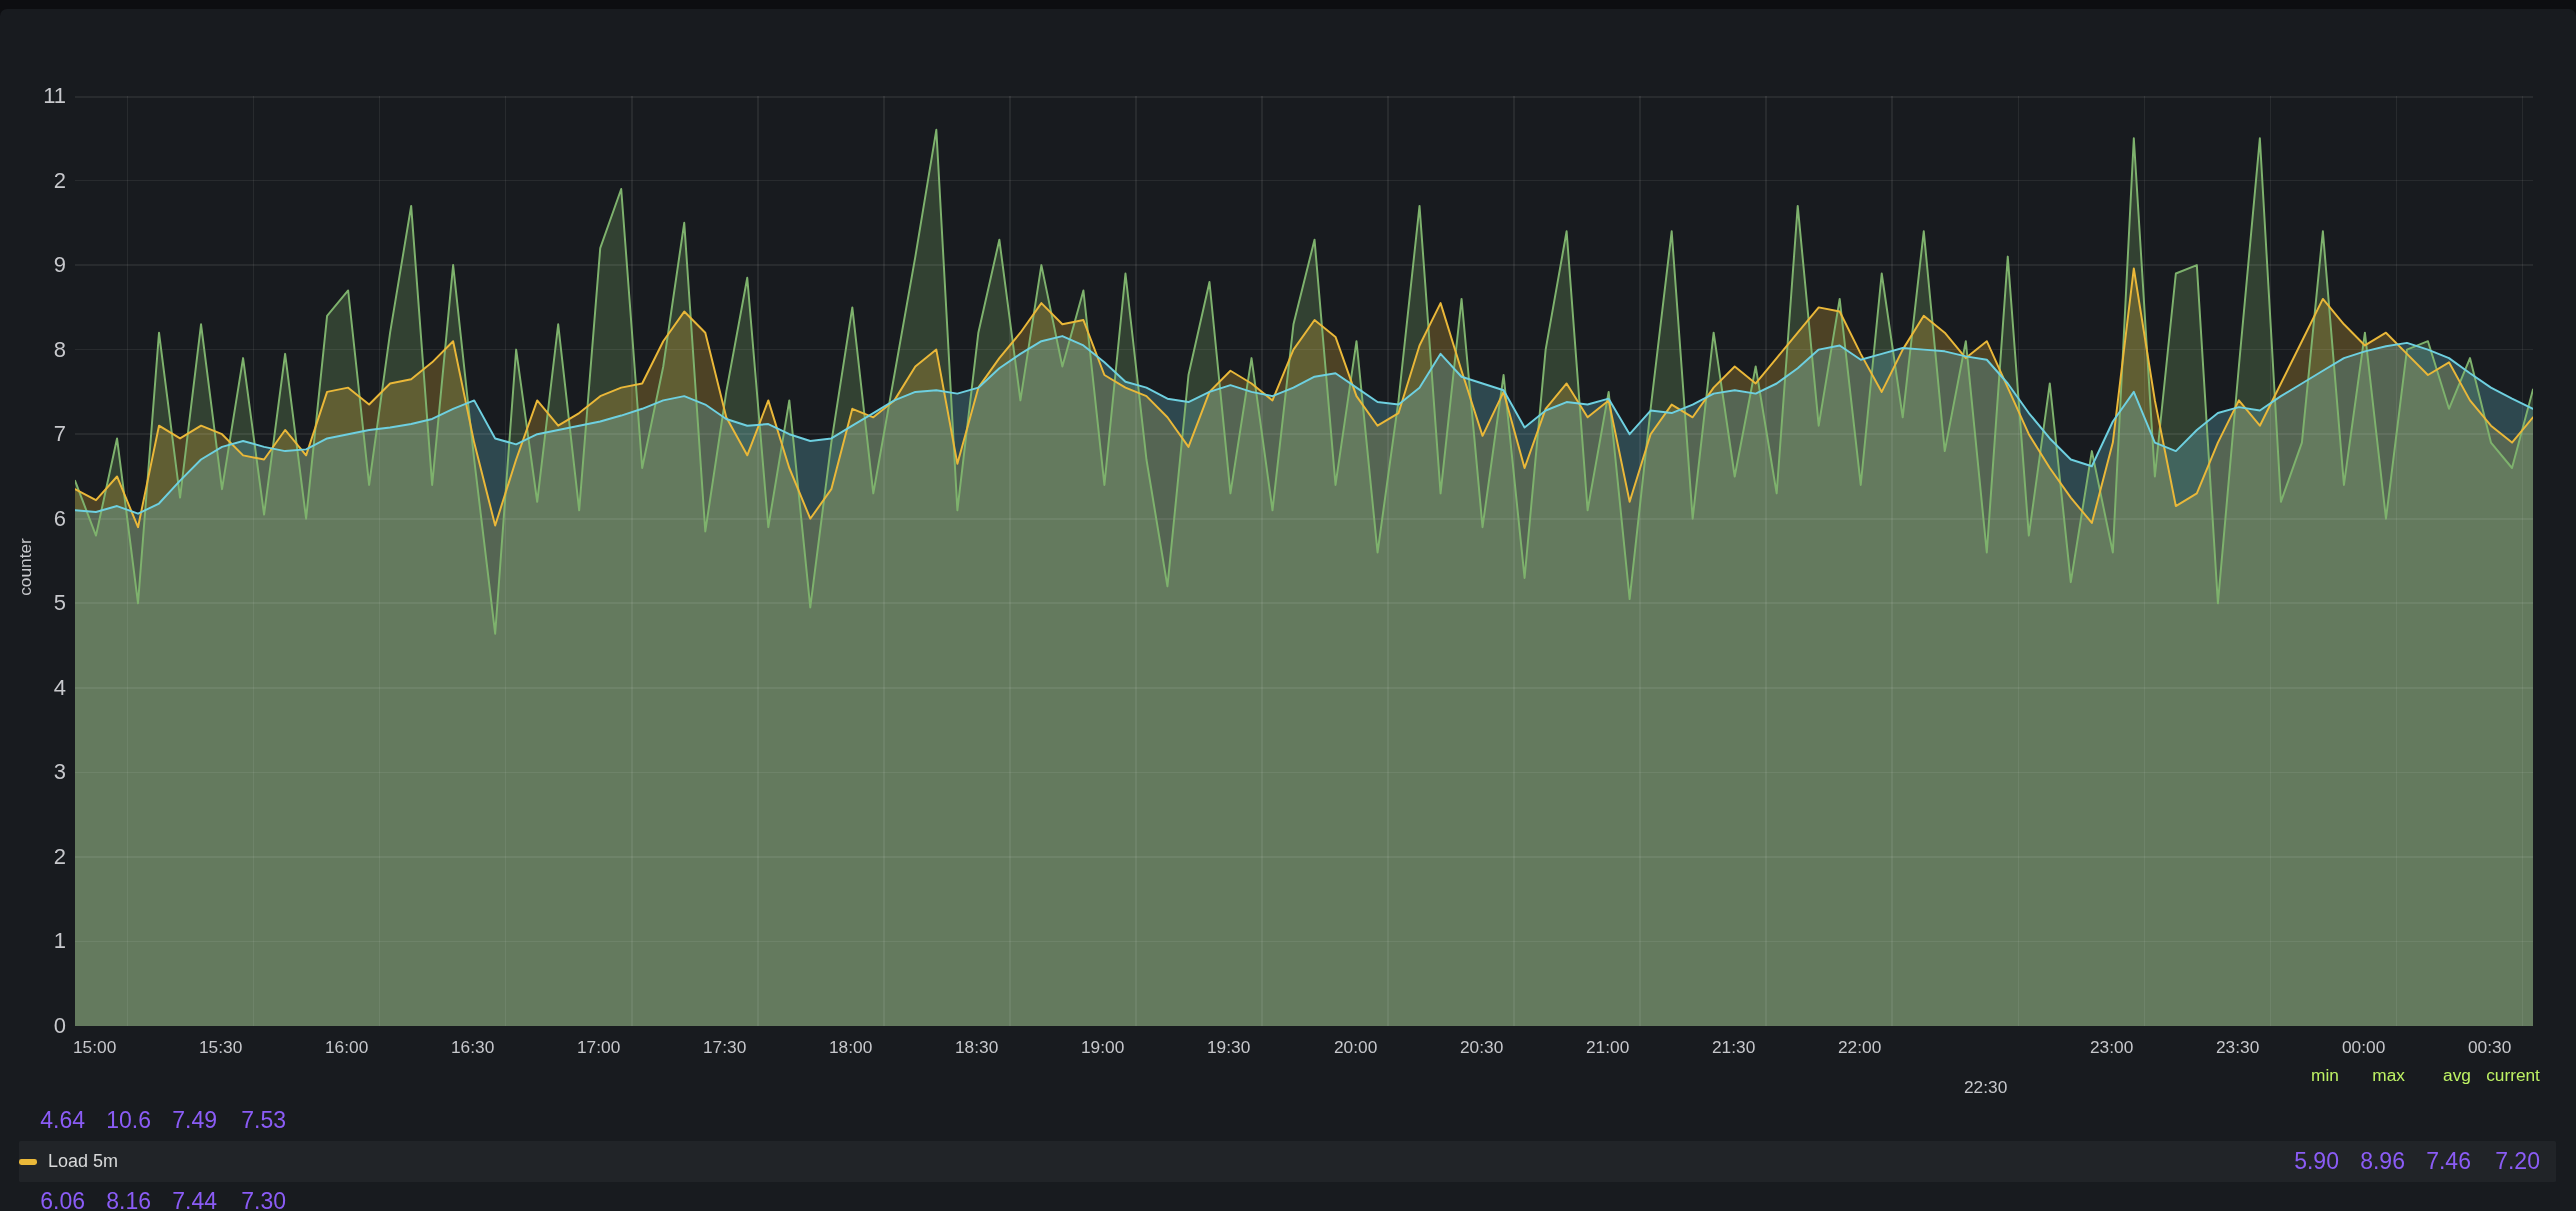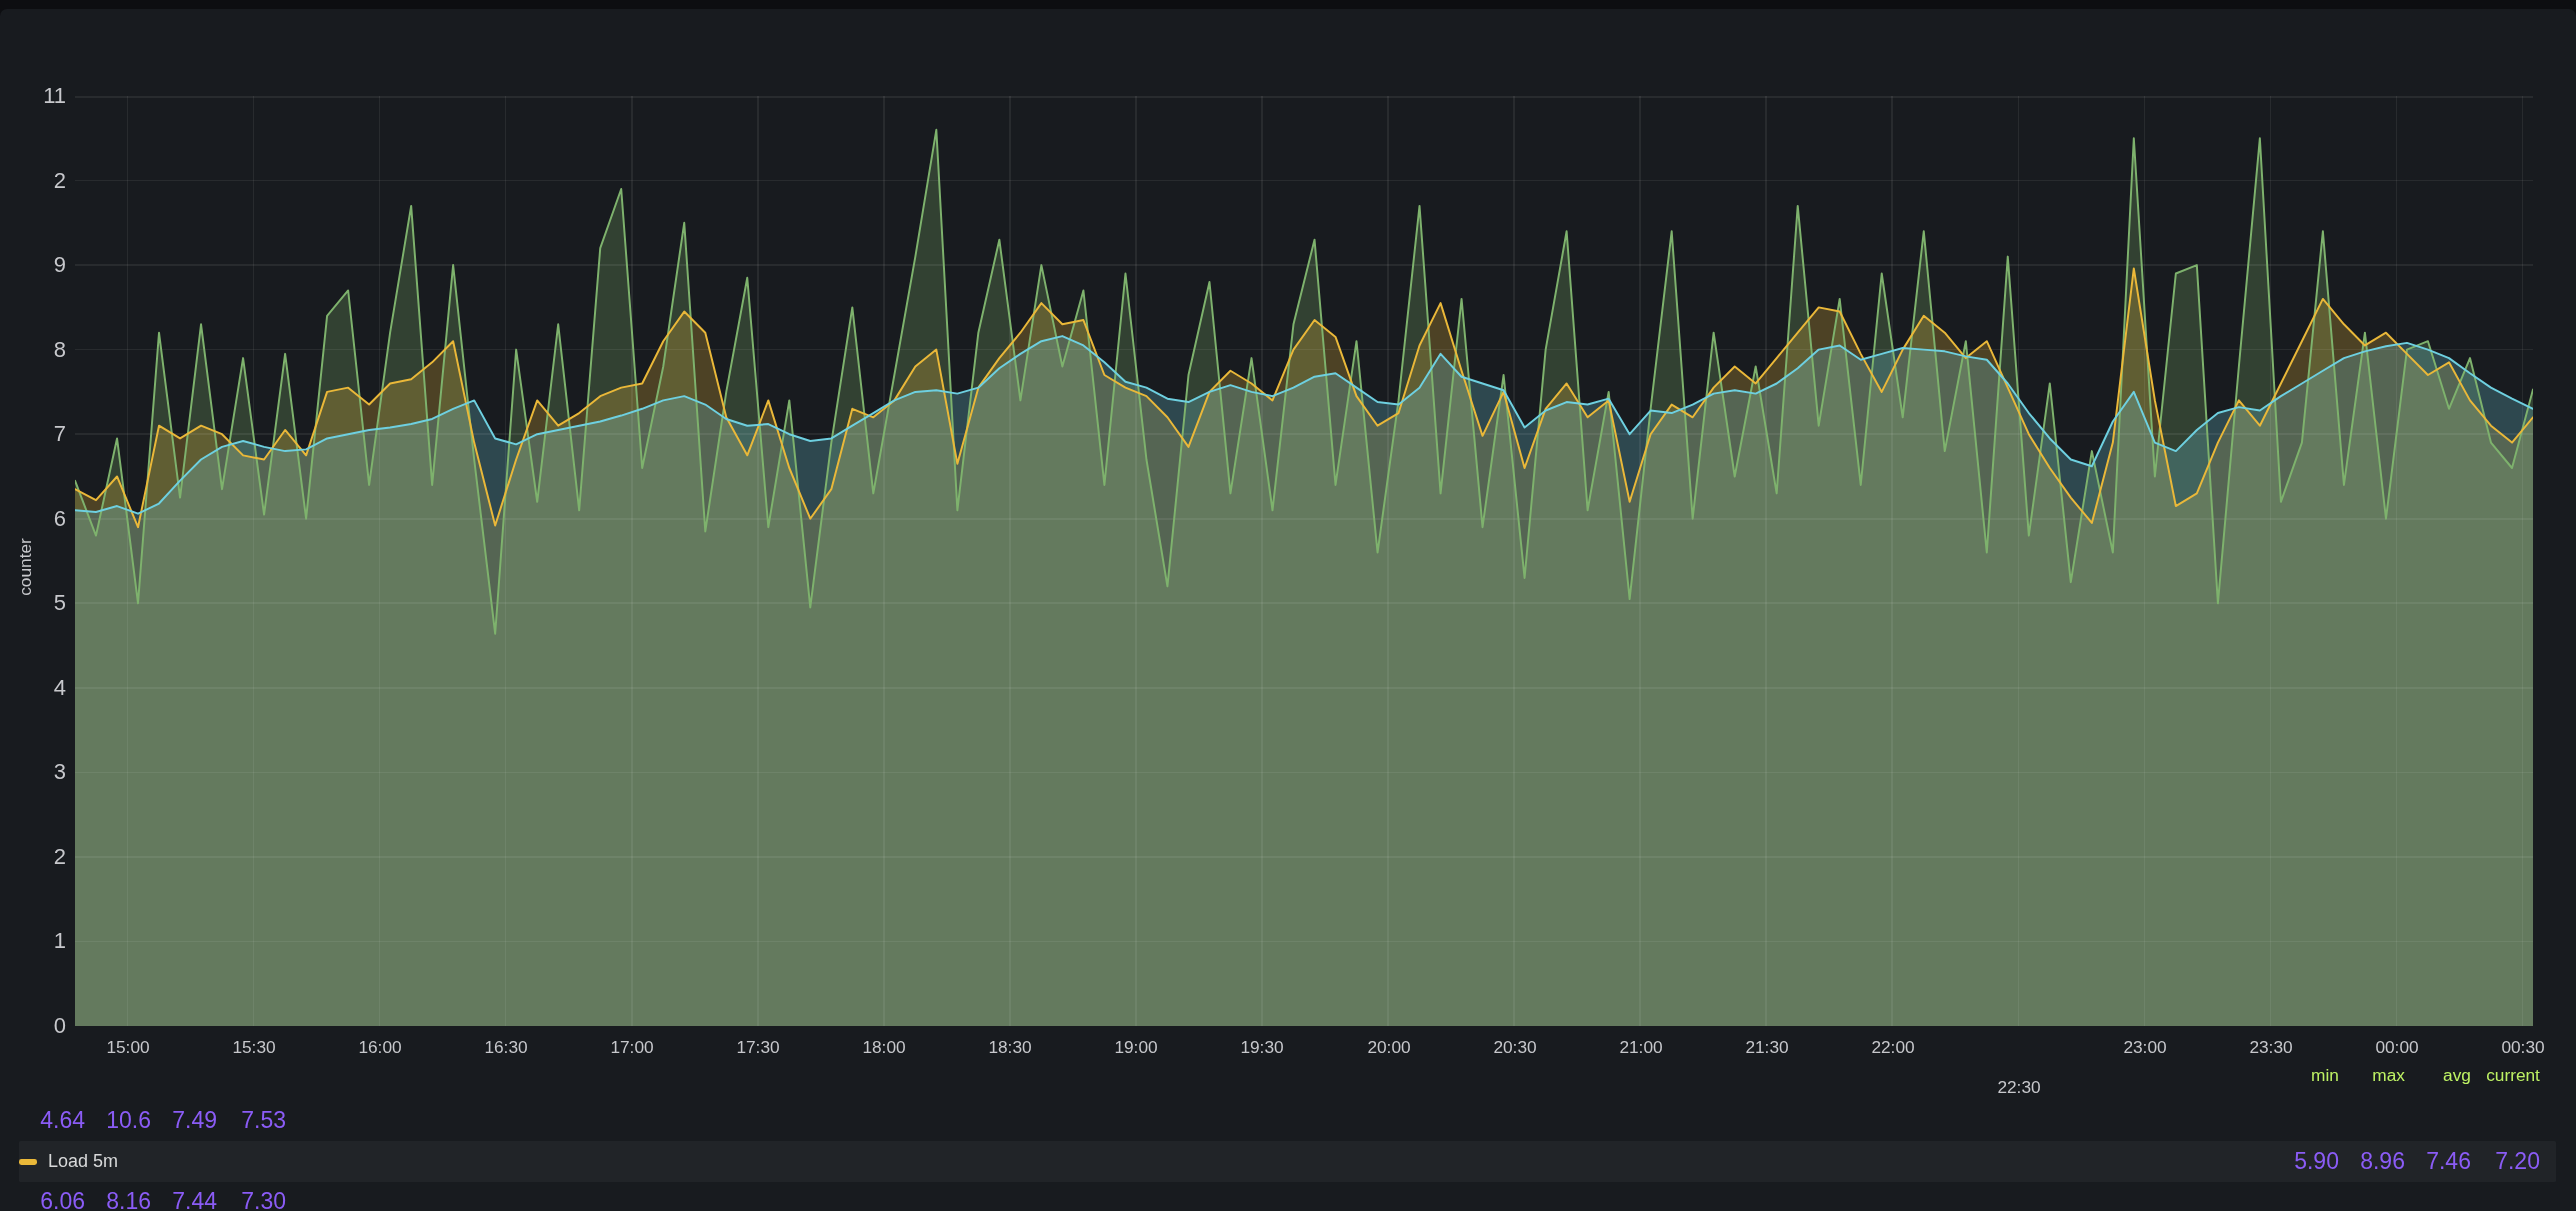--- a/index.html
+++ b/index.html
@@ -8,21 +8,21 @@
   .panel{position:absolute;left:0;right:0;top:9.4px;bottom:0;background:#181B1F;
          border-radius:7px 7px 0 0;}
   .panel-title{position:absolute;top:15.7px;left:0;right:0;text-align:center;
          color:#D8D9DA;font-size:24px;font-weight:500;letter-spacing:0.2px;cursor:pointer;}
   .ylabel{position:absolute;left:25px;top:558px;transform:translate(-50%,-50%) rotate(-90deg);
          color:#C7C8CC;font-size:17.3px;white-space:nowrap;}
   #plot-wrap{position:absolute;left:75px;top:87px;width:2458px;height:930px;}
   #chart-svg{position:absolute;left:0;top:0;width:100%;height:100%;display:block;}
   .y-tick{position:absolute;width:55px;text-align:right;color:#C7C8CC;font-size:22px;
          line-height:20.4px;}
-  .x-tick{position:absolute;width:110px;text-align:center;color:#C7C8CC;font-size:17.3px;
+  .x-tick{position:absolute;width:110px;color:#C7C8CC;font-size:17.3px;
          line-height:20.4px;}
   .legend-header,.legend-row{position:absolute;left:19px;right:20.4px;height:41px;
          display:flex;align-items:center;padding-right:15.7px;box-sizing:border-box;}
   .legend-header{height:35px;}
   .legend-row.hl{background:#212428;border-radius:1.6px;}
   .legend-left{flex:1;display:flex;align-items:center;cursor:pointer;}
   .swatch{width:18px;height:6.3px;border-radius:2.4px;margin-right:11px;flex:none;}
   .series-label{color:#D8D9DA;font-size:18px;}
   .cell{width:66px;text-align:right;color:#8b5cf6;font-size:23px;flex:none;}
   .cell.last{width:69px;}

